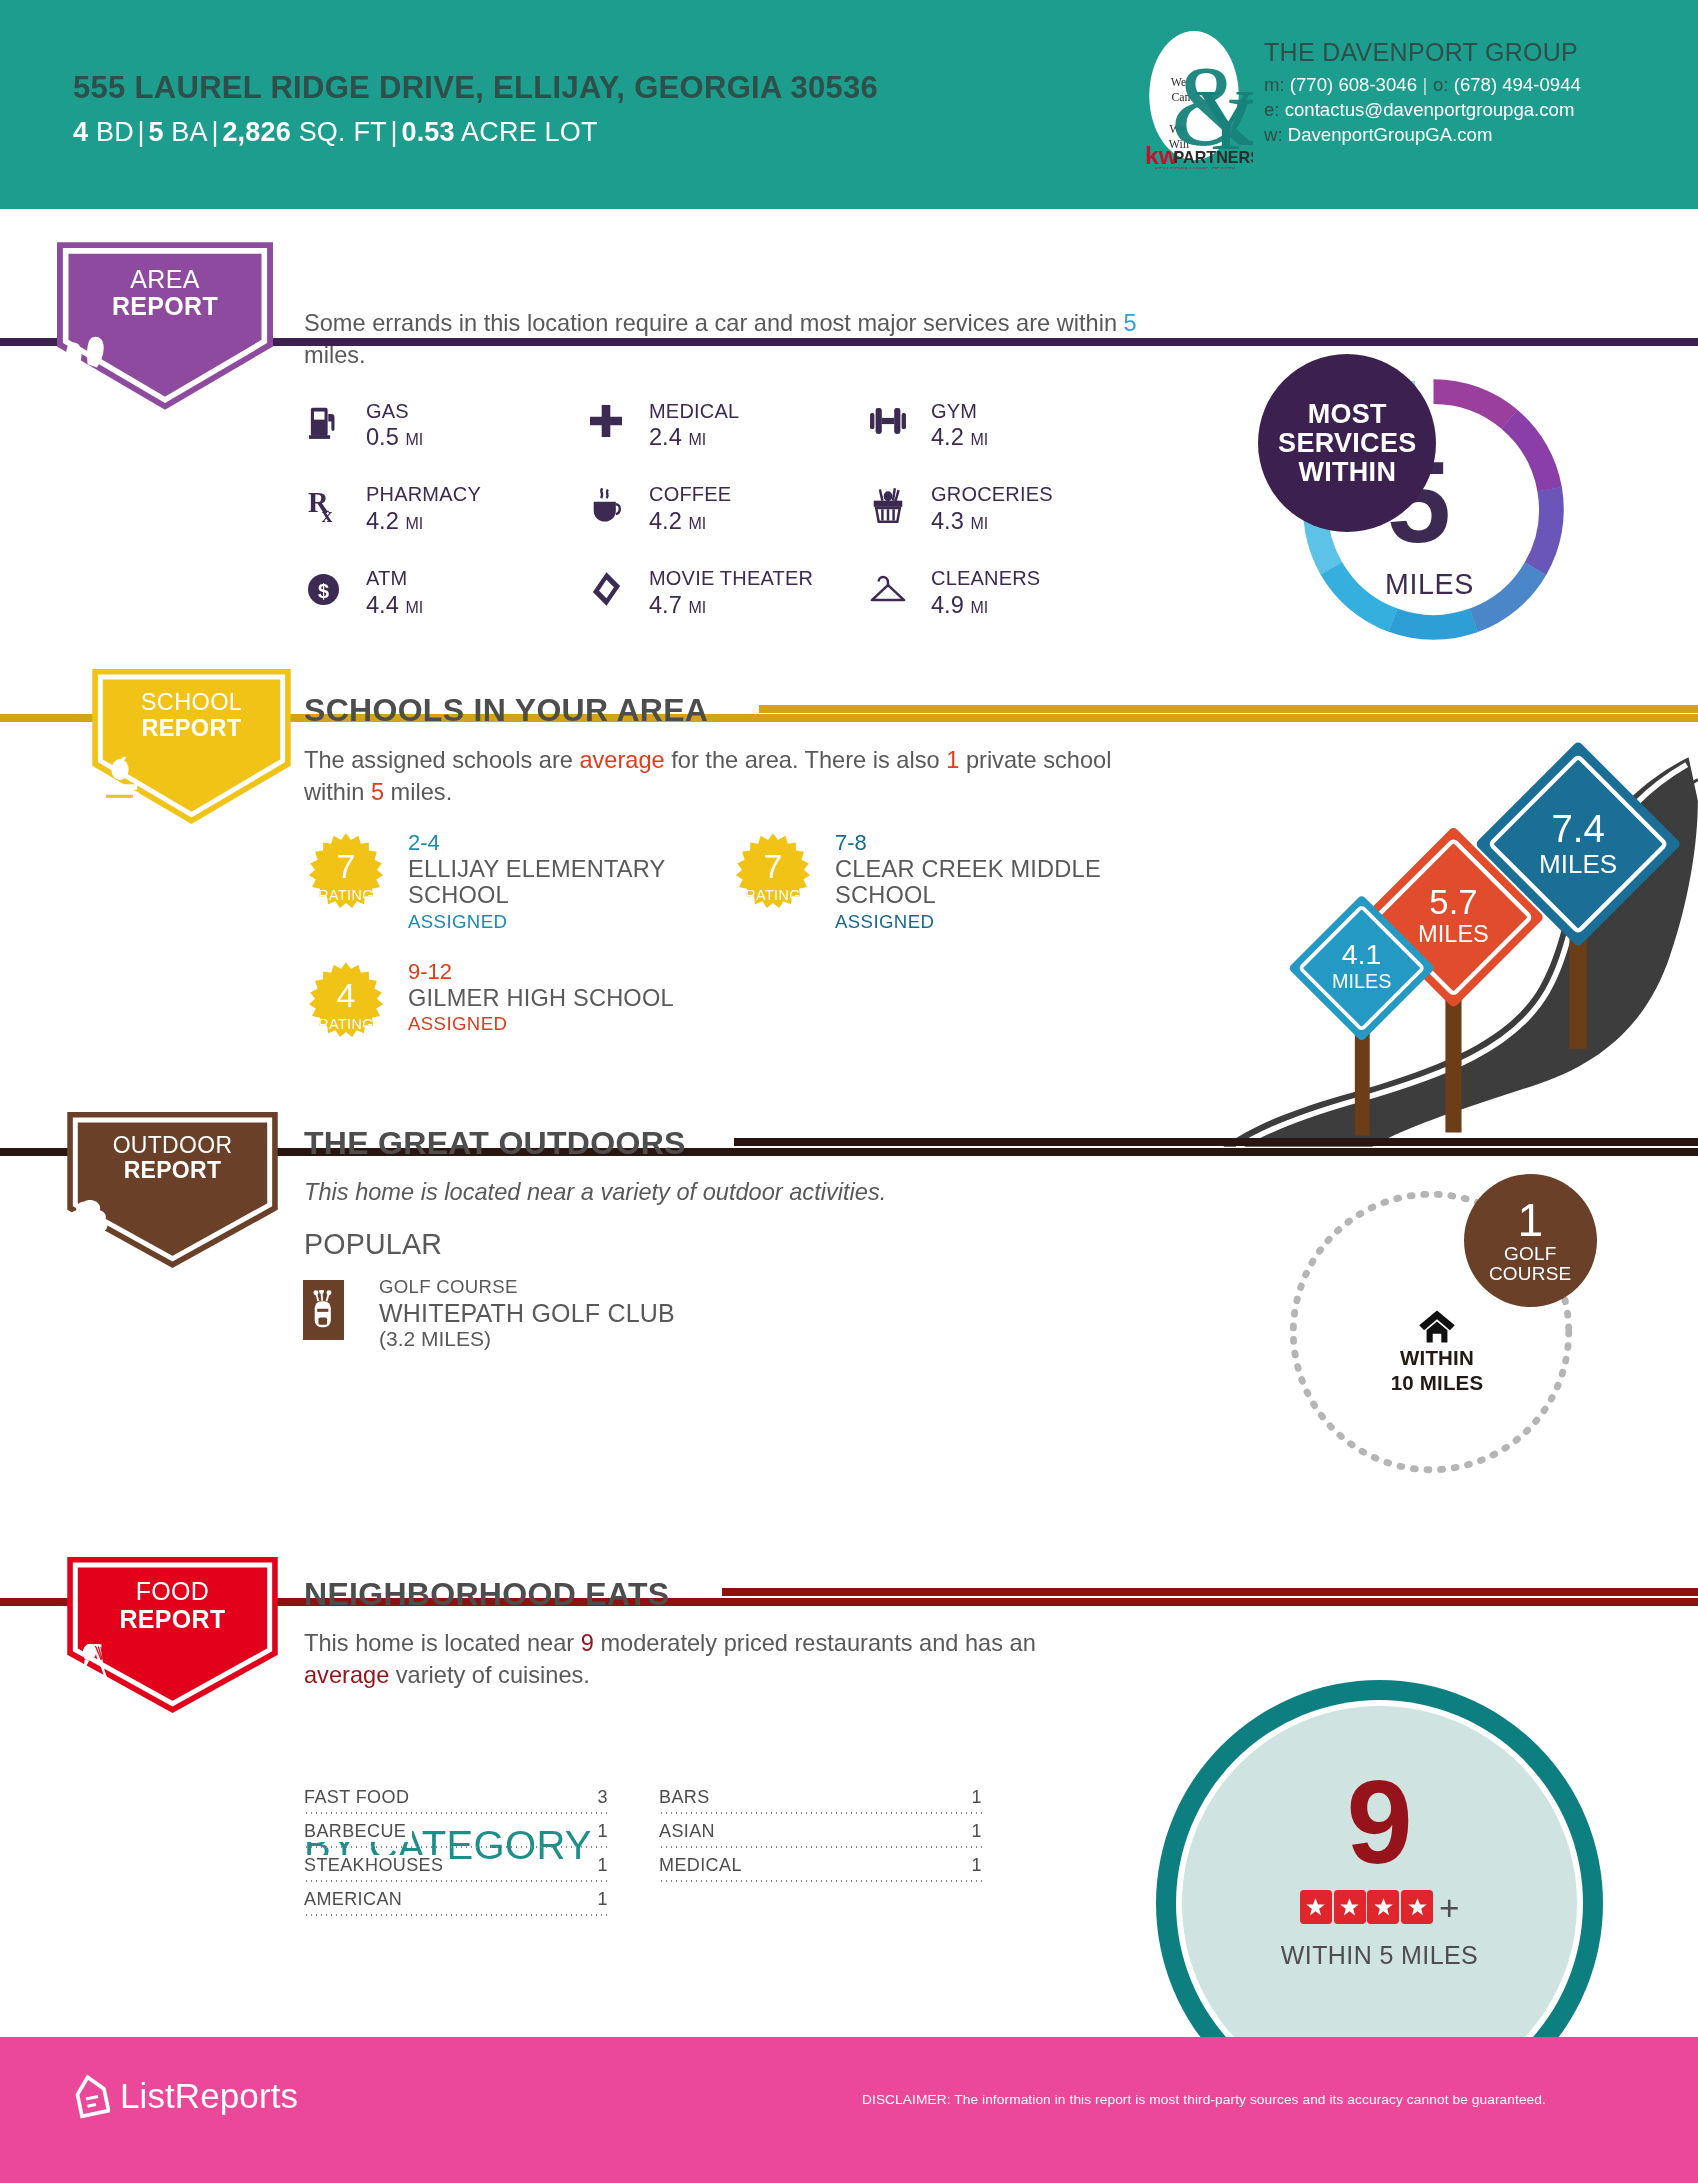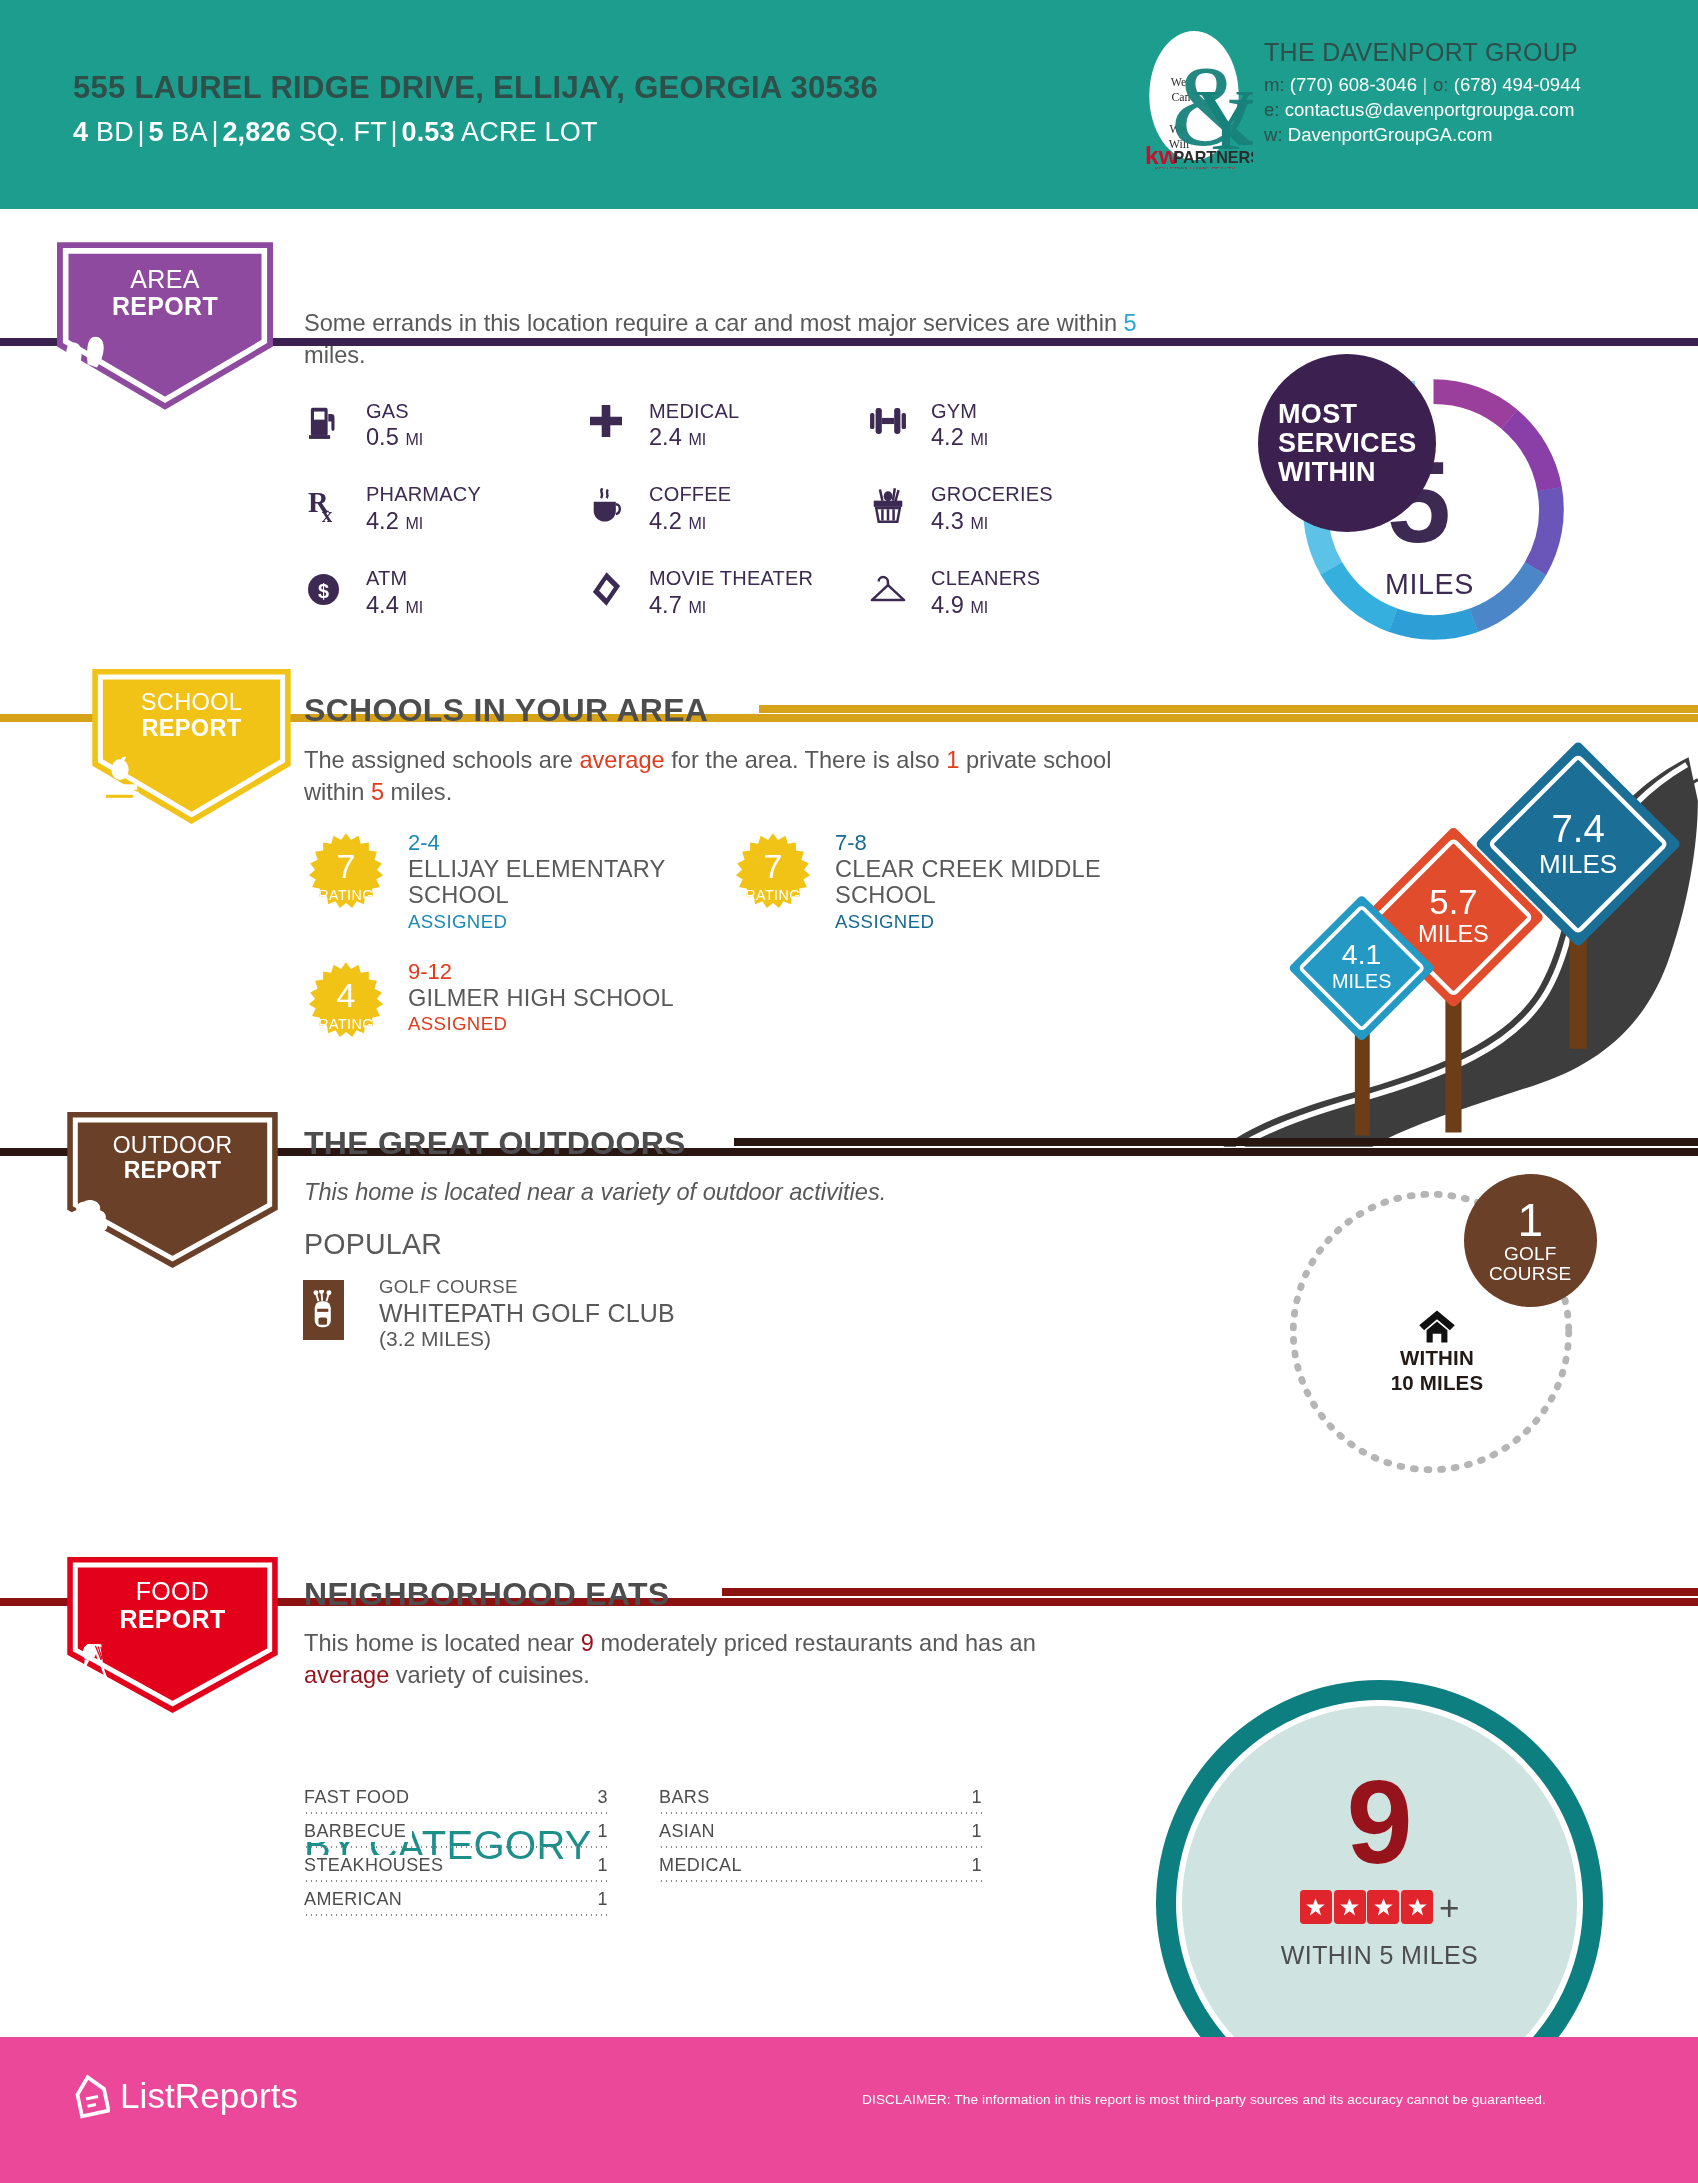--- a/index.html
+++ b/index.html
@@ -113,21 +113,21 @@
     font-size: 28.6px; color: #3c2a52; letter-spacing: 0.6px;
   }
   .donut-bubble {
     position: absolute; left: -13.7px; top: -18.6px;
     width: 178px; height: 178px; border-radius: 50%;
     background: #3c2150;
     display: flex; align-items: center; justify-content: center;
   }
   .donut-bubble span {
     color: #fff; font-size: 27px; font-weight: bold;
-    line-height: 1.06; letter-spacing: 0.3px;
+    line-height: 1.06; text-align: center; letter-spacing: 0.3px;
   }
 
   
   .school {
     position: absolute; width: 435px;
   }
   .seal { position: absolute; left: 0; top: 0; width: 84px; height: 84px; }
   .seal .num {
     position: absolute; left: 0; top: 15px; width: 100%; text-align: center;
     font-size: 34px; color: #fff; font-weight: normal;

